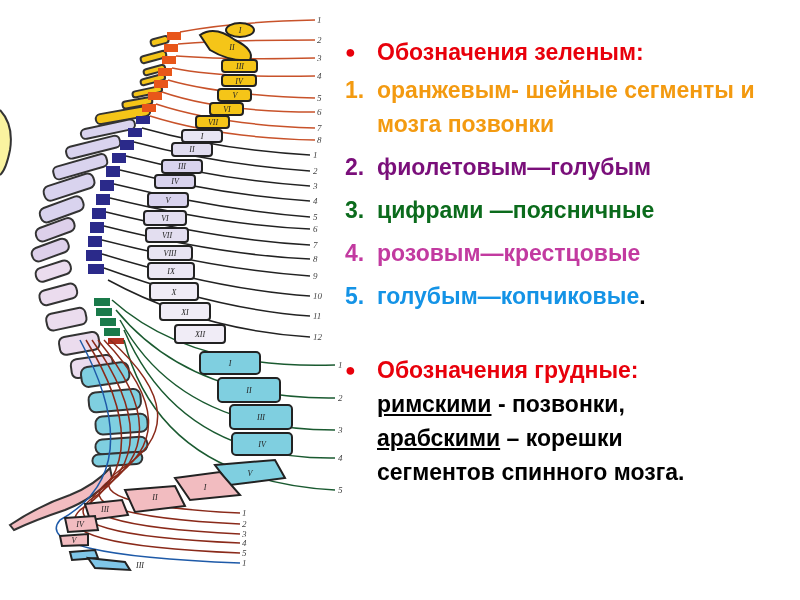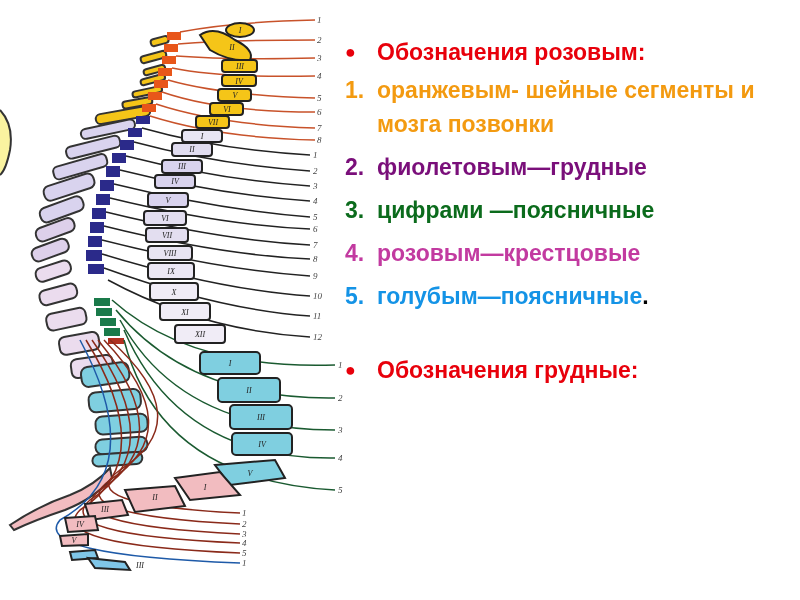--- a/index.html
+++ b/index.html
@@ -210,39 +210,44 @@
       <text x="242" y="546">4</text>
       <text x="242" y="556">5</text>
       <text x="242" y="566">1</text>
     </g>
   </svg>
 </div>
 
 <div id="legend">
   <div class="hdr" style="color:#e8000b;">
     <span class="bullet">●</span>
-    <span class="txt">Обозначения розовым:</span>
+    <span class="txt">Обозначения зеленым:</span>
   </div>
   <div class="item" style="color:#f39a10;margin-top:4px;">
     <span class="num">1.</span>
     <span class="txt">оранжевым- шейные сегменты и мозга позвонки</span>
   </div>
   <div class="item" style="color:#7a0f7a;margin-top:9px;">
     <span class="num">2.</span>
-    <span class="txt">фиолетовым—грудные</span>
+    <span class="txt">фиолетовым—голубым</span>
   </div>
   <div class="item" style="color:#0b6b1c;margin-top:9px;">
     <span class="num">3.</span>
     <span class="txt">цифрами —поясничные</span>
   </div>
   <div class="item" style="color:#c23aa0;margin-top:9px;">
     <span class="num">4.</span>
     <span class="txt">розовым—крестцовые</span>
   </div>
   <div class="item" style="color:#1493e6;margin-top:9px;">
     <span class="num">5.</span>
-    <span class="txt"><span>голубым—поясничные</span><span style="color:#000">.</span></span>
+    <span class="txt"><span>голубым—копчиковые</span><span style="color:#000">.</span></span>
   </div>
   <div class="hdr" style="color:#e8000b;margin-top:40px;">
     <span class="bullet">●</span>
     <span class="txt">Обозначения грудные:</span>
   </div>
+  <div style="padding-left:32px;color:#000;">
+    <div><span class="u">римскими</span><span> - позвонки,</span></div>
+    <div><span class="u">арабскими</span><span> – корешки</span></div>
+    <div>сегментов спинного мозга.</div>
+  </div>
 </div>
 
 </body></html>

